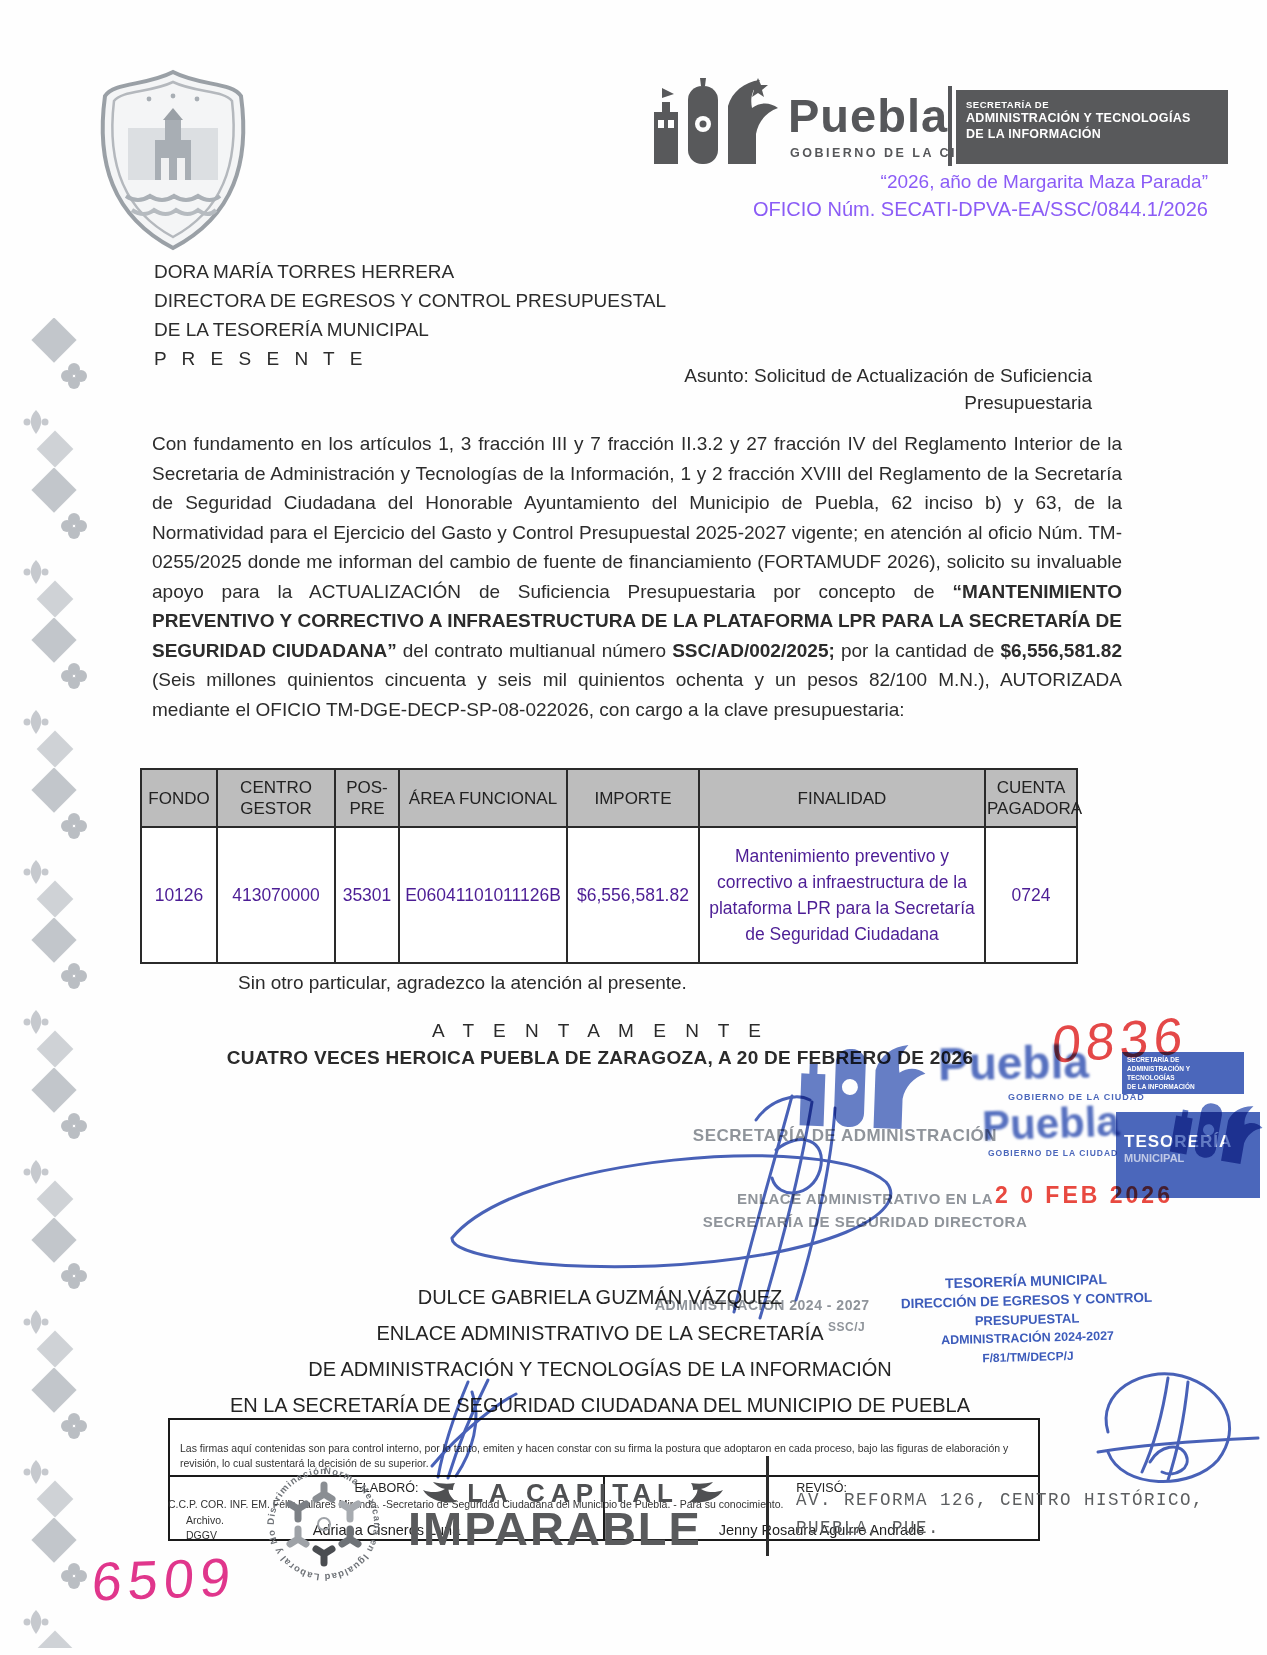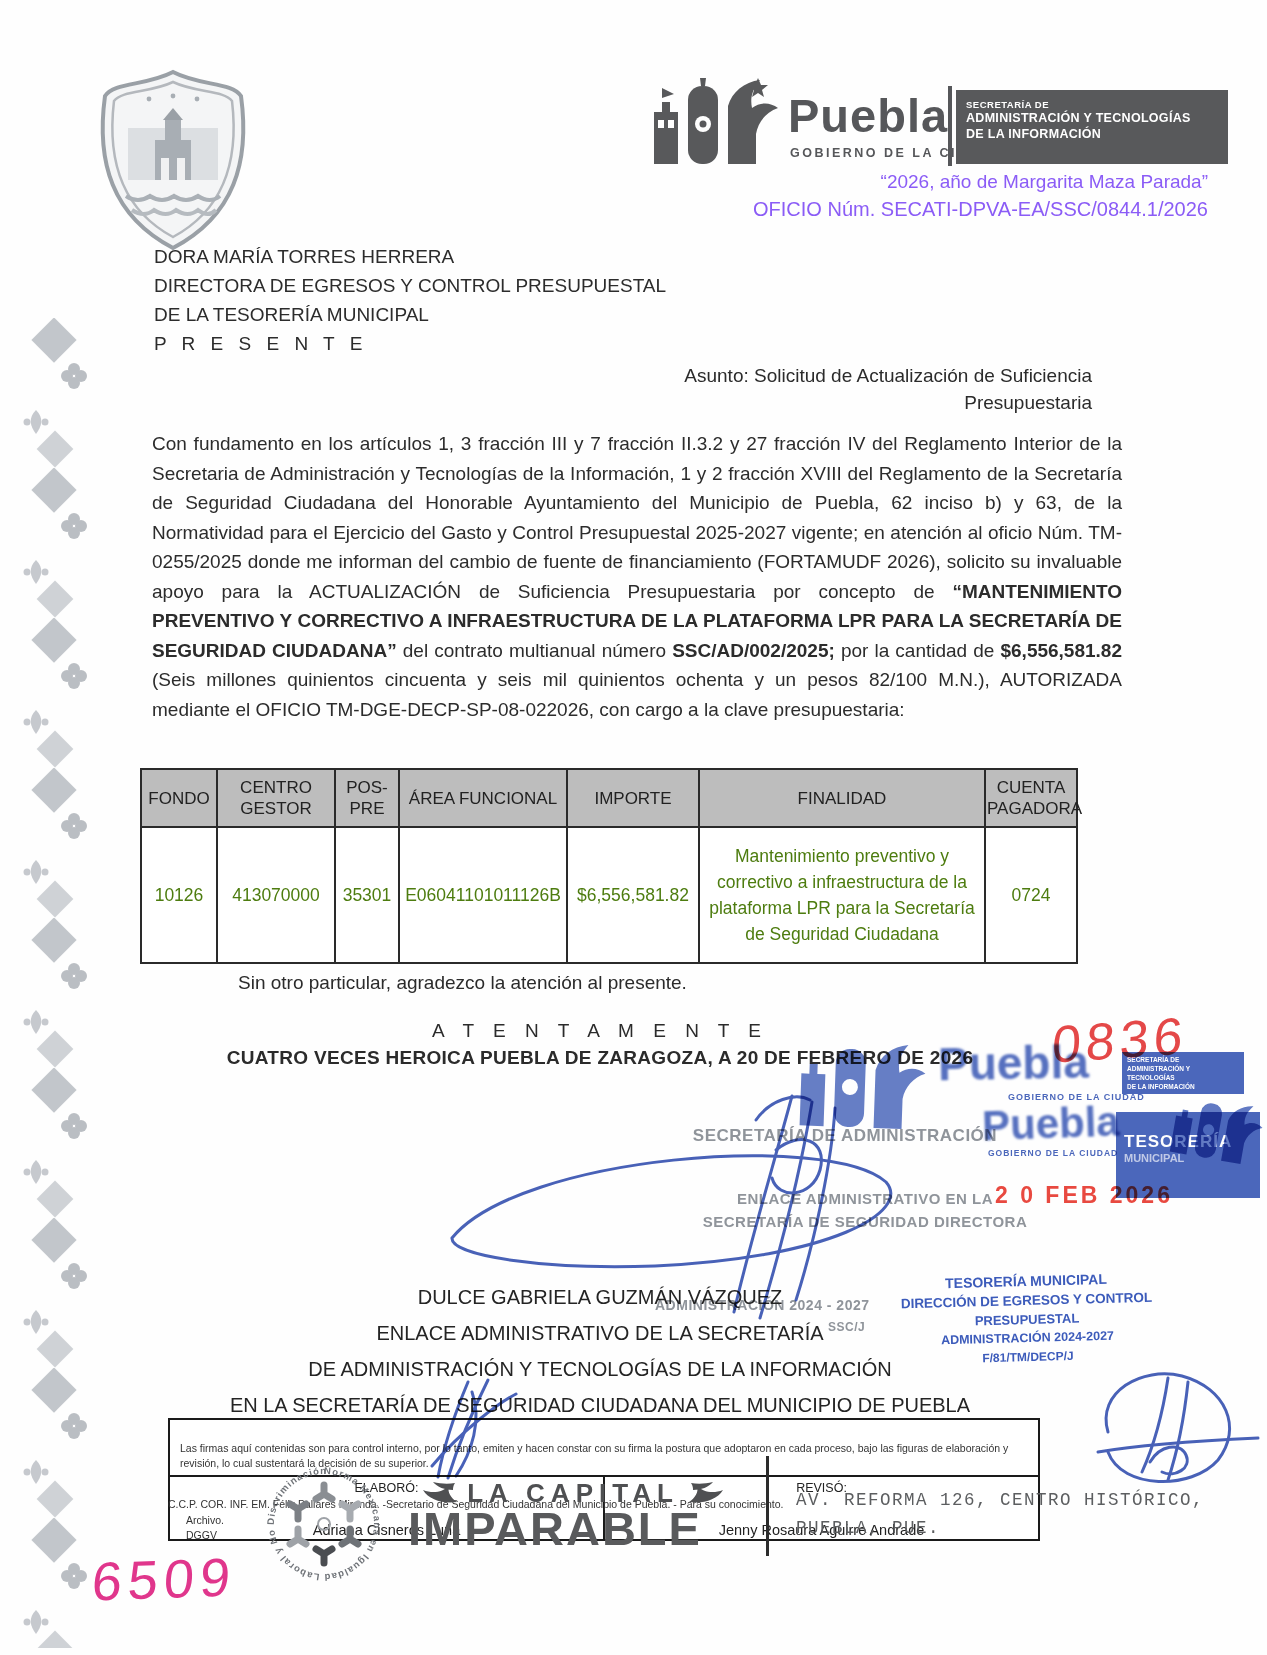--- a/index.html
+++ b/index.html
@@ -25,21 +25,21 @@
   .recipient{font-size:19px;line-height:29px;color:#2c2c2c;}
   .presente{letter-spacing:5px;}
   .subject{width:452px;text-align:right;font-size:19px;line-height:27px;}
   .para{width:970px;font-size:19px;line-height:29.5px;text-align:justify;color:#2c2c2c;}
   .para b{font-weight:700;}
 
   
   table.budget{border-collapse:collapse;table-layout:fixed;width:936px;}
   table.budget th,table.budget td{border:2px solid #2a2a2a;text-align:center;vertical-align:middle;}
   table.budget th{background:#bdbdbd;font-size:17px;font-weight:500;height:54px;line-height:21px;color:#222;}
-  table.budget td{font-size:17.5px;height:132px;background:#fff;line-height:26px;color:#4d7c0f;}
+  table.budget td{font-size:17.5px;height:132px;background:#fff;line-height:26px;color:#4c1d95;}
 
   .closing{font-size:19px;}
   .center-block{width:860px;text-align:center;}
   .atent{font-size:19px;font-weight:500;letter-spacing:7px;}
   .placedate{font-size:19px;font-weight:600;letter-spacing:.3px;}
 
   
   .stamp{pointer-events:none;mix-blend-mode:multiply;}
   .blue{color:#2b4cb0;}
   .stamp-brand{font-weight:700;filter:blur(1.1px);opacity:.8;}
@@ -133,21 +133,21 @@
   <div class="abs hdr-banner" style="left:956px;top:90px;">
     <div class="l1">SECRETARÍA DE</div>
     <div class="l2">ADMINISTRACIÓN Y TECNOLOGÍAS</div>
     <div class="l3">DE LA INFORMACIÓN</div>
   </div>
   <div class="abs quote-block" style="left:600px;top:168px;">
     <div>“2026, año de Margarita Maza Parada”</div>
     <div class="ofi">OFICIO Núm. SECATI-DPVA-EA/SSC/0844.1/2026</div>
   </div>
 
-  <div class="abs recipient" style="left:154px;top:242px;">
+  <div class="abs recipient" style="left:154px;top:257px;">
     <div>DORA MARÍA TORRES HERRERA</div>
     <div>DIRECTORA DE EGRESOS Y CONTROL PRESUPUESTAL</div>
     <div>DE LA TESORERÍA MUNICIPAL</div>
     <div class="presente">P R E S E N T E</div>
   </div>
 
   <div class="abs subject" style="left:640px;top:362px;">
     <div>Asunto: Solicitud de Actualización de Suficiencia</div>
     <div>Presupuestaria</div>
   </div>

